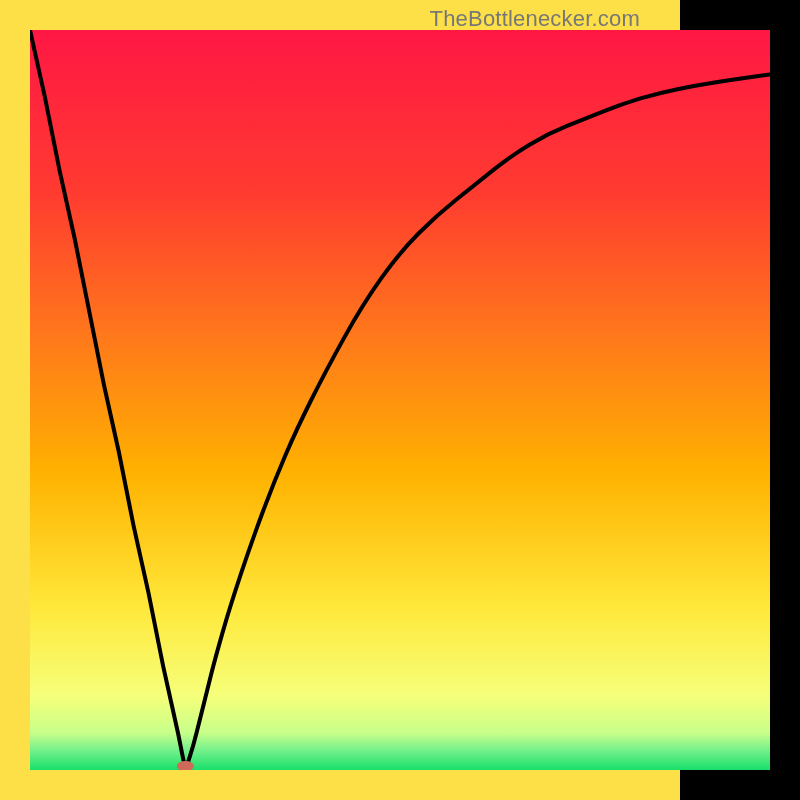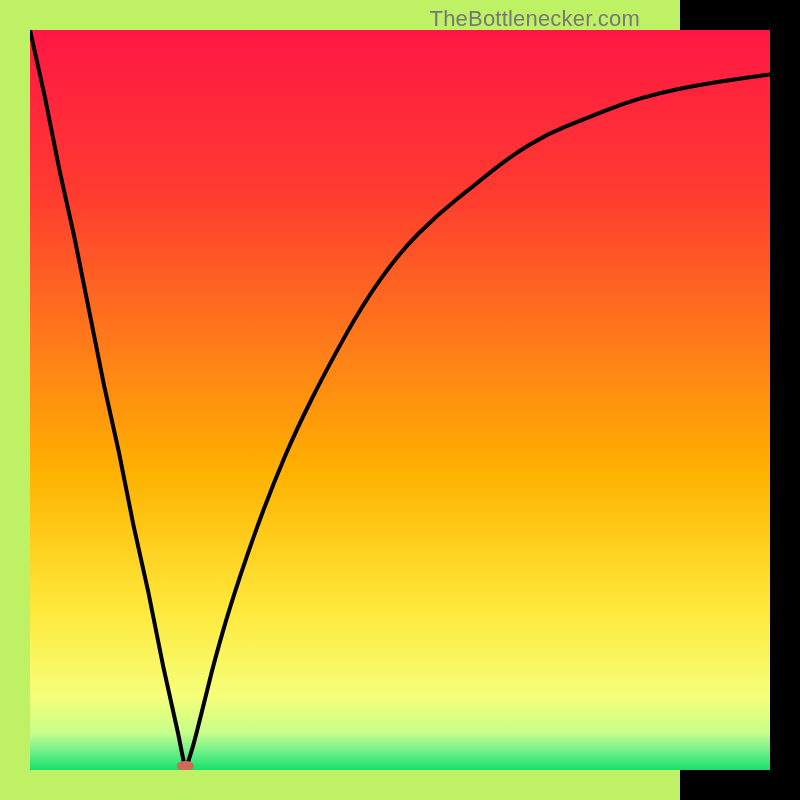--- a/index.html
+++ b/index.html
@@ -7,21 +7,21 @@
     padding: 0;
     width: 800px;
     height: 800px;
     background: #000;
     font-family: Arial, Helvetica, sans-serif;
   }
   .frame {
     position: relative;
     width: 680px;
     height: 800px;
-    background: #bef264;
+    background: #fde047;
     text-decoration: underline;
   }
   .plot-area {
     position: absolute;
     left: 30px;
     top: 30px;
     width: 740px;
     height: 740px;
     overflow: hidden;
   }

